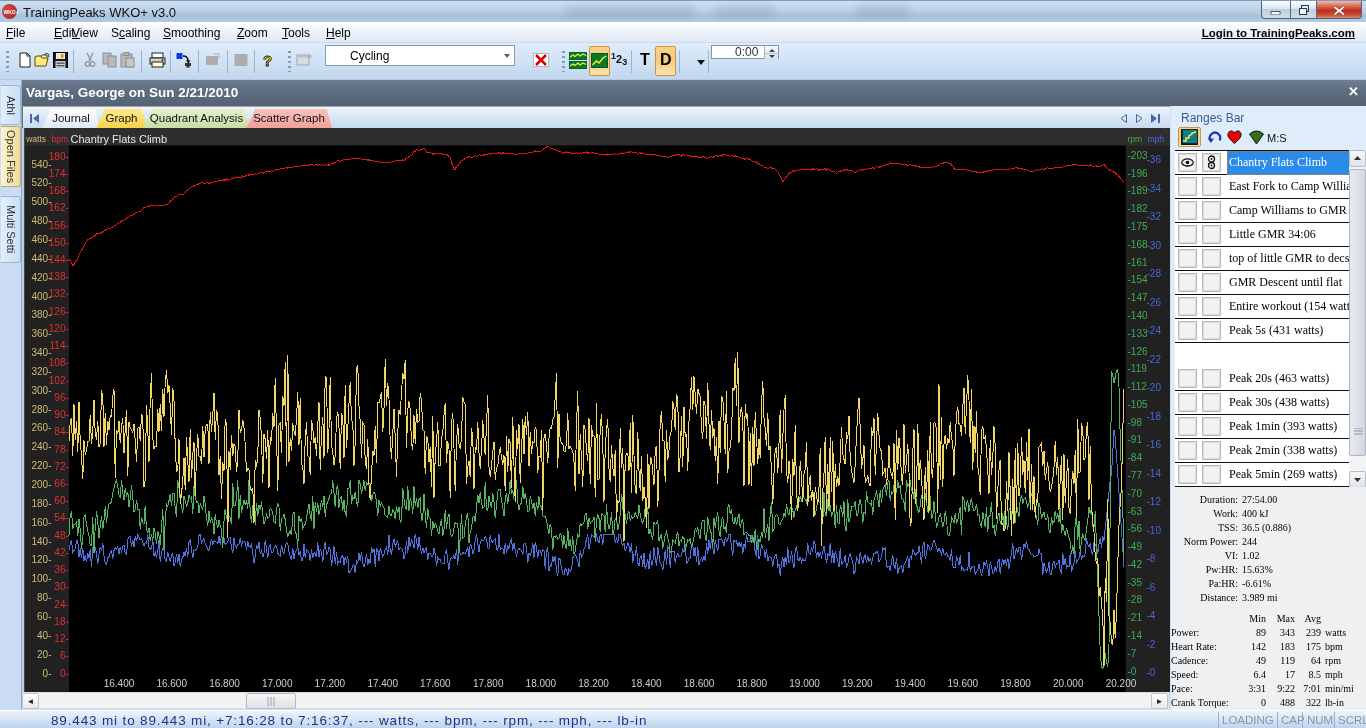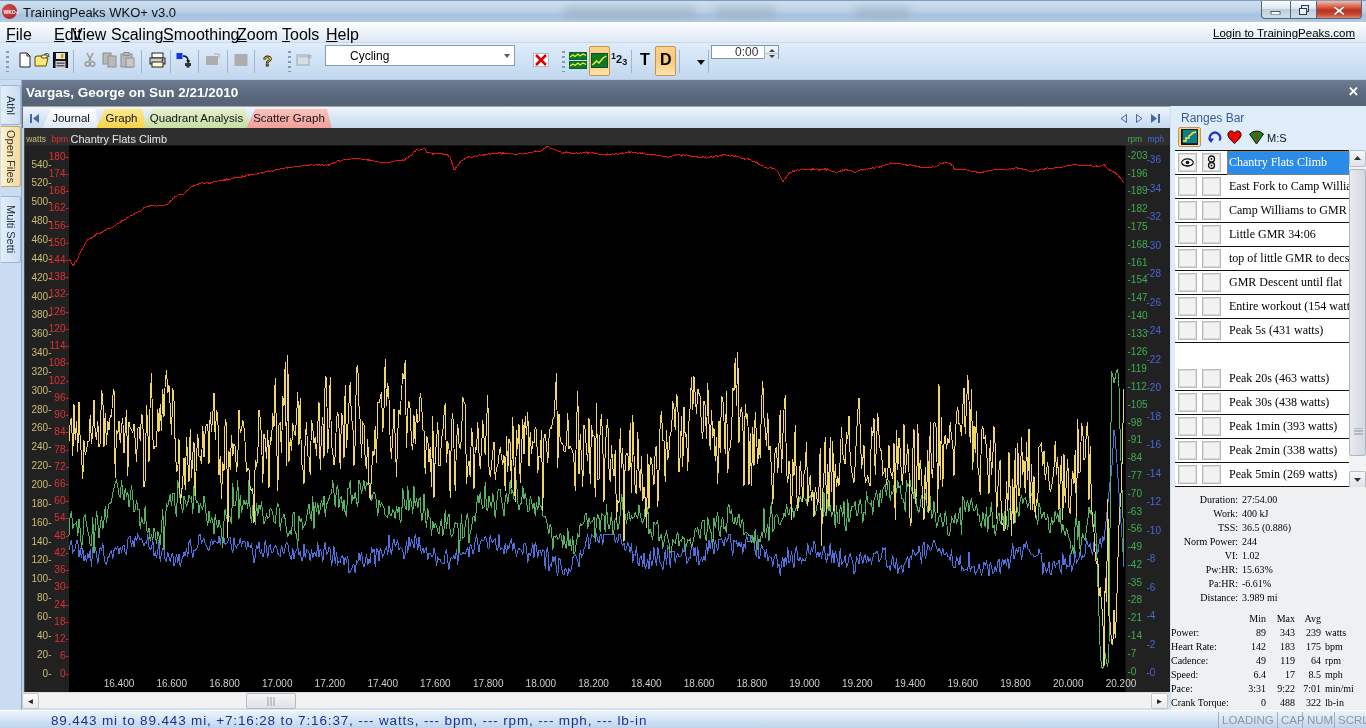--- a/index.html
+++ b/index.html
@@ -11,22 +11,22 @@
 .ghost{background:#93a5b8;filter:blur(4px);opacity:.5;border-radius:3px}
 
 #winbtns{left:1261px;top:0;height:19px;display:flex}
 .wb{height:18px;border:1px solid #51667b;border-top:none;background:linear-gradient(180deg,#fdfeff 0%,#dbe7f0 45%,#bccfdd 50%,#cfdfe9 100%);position:relative}
 #wb-min{width:29px;border-radius:0 0 0 4px;border-right:none}
 #wb-max{width:27px}
 #wb-close{width:45px;border-left:none;border-radius:0 0 4px 0;background:linear-gradient(180deg,#f0bcae 0%,#dd6b50 30%,#bc3020 55%,#c84a30 80%,#dd8876 100%)}
 .wbi{position:absolute;left:50%;top:50%;transform:translate(-50%,-50%)}
 
 #menubar{left:0;top:22px;width:1366px;height:21px;background:linear-gradient(180deg,#ffffff,#e9f0f9 60%,#dfe9f5);border-bottom:1px solid #cdd9e8}
-.mi{position:absolute;top:4px;font-size:16px;color:#000}
-#login{position:absolute;top:5px;right:11px;font-size:11.5px;font-weight:normal;color:#000;text-decoration:underline}
+.mi{position:absolute;top:4px;font-size:12px;color:#000}
+#login{position:absolute;top:5px;right:11px;font-size:11.5px;font-weight:bold;color:#000;text-decoration:underline}
 
 #toolbar{left:0;top:43px;width:1366px;height:37px;background:linear-gradient(180deg,#dfedfb 0%,#cfe1f4 55%,#c2d7ee 100%);border-bottom:1px solid #b7cce2}
 .sep{position:absolute;top:7px;width:1px;height:23px;background:#9db4cb}
 .grip{position:absolute;top:8px;width:3px;height:21px;background-image:repeating-linear-gradient(180deg,#7f9cbd 0 2px,transparent 2px 5px)}
 .ticon{position:absolute;top:9px}
 
 #combo{left:325px;top:2px;width:190px;height:21px;background:#fff;border:1px solid #859db5;font-size:12px;color:#000}
 #combo .txt{position:absolute;left:24px;top:3px}
 #combo .arr{position:absolute;right:4px;top:8px;width:0;height:0;border-left:3.5px solid transparent;border-right:3.5px solid transparent;border-top:4px solid #52606e}
 .tanbtn{position:absolute;background:linear-gradient(180deg,#f9d38c 0%,#f7c97c 45%,#fbe3ae 100%);border:1px solid #cf9245;border-radius:2px}

